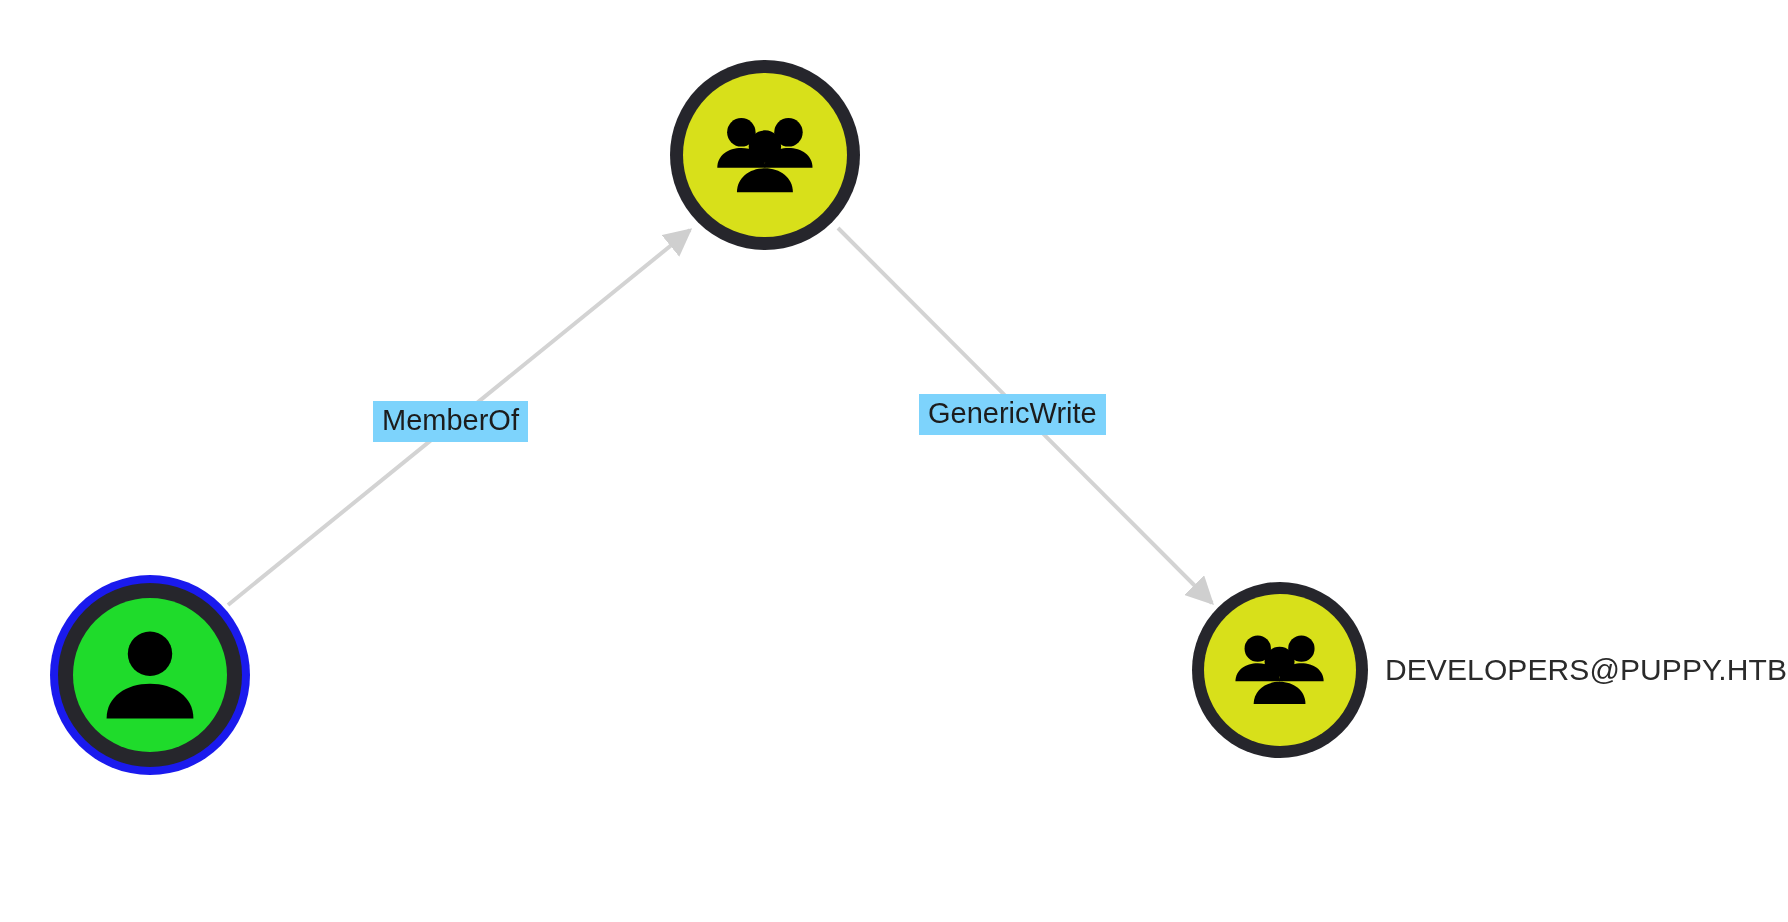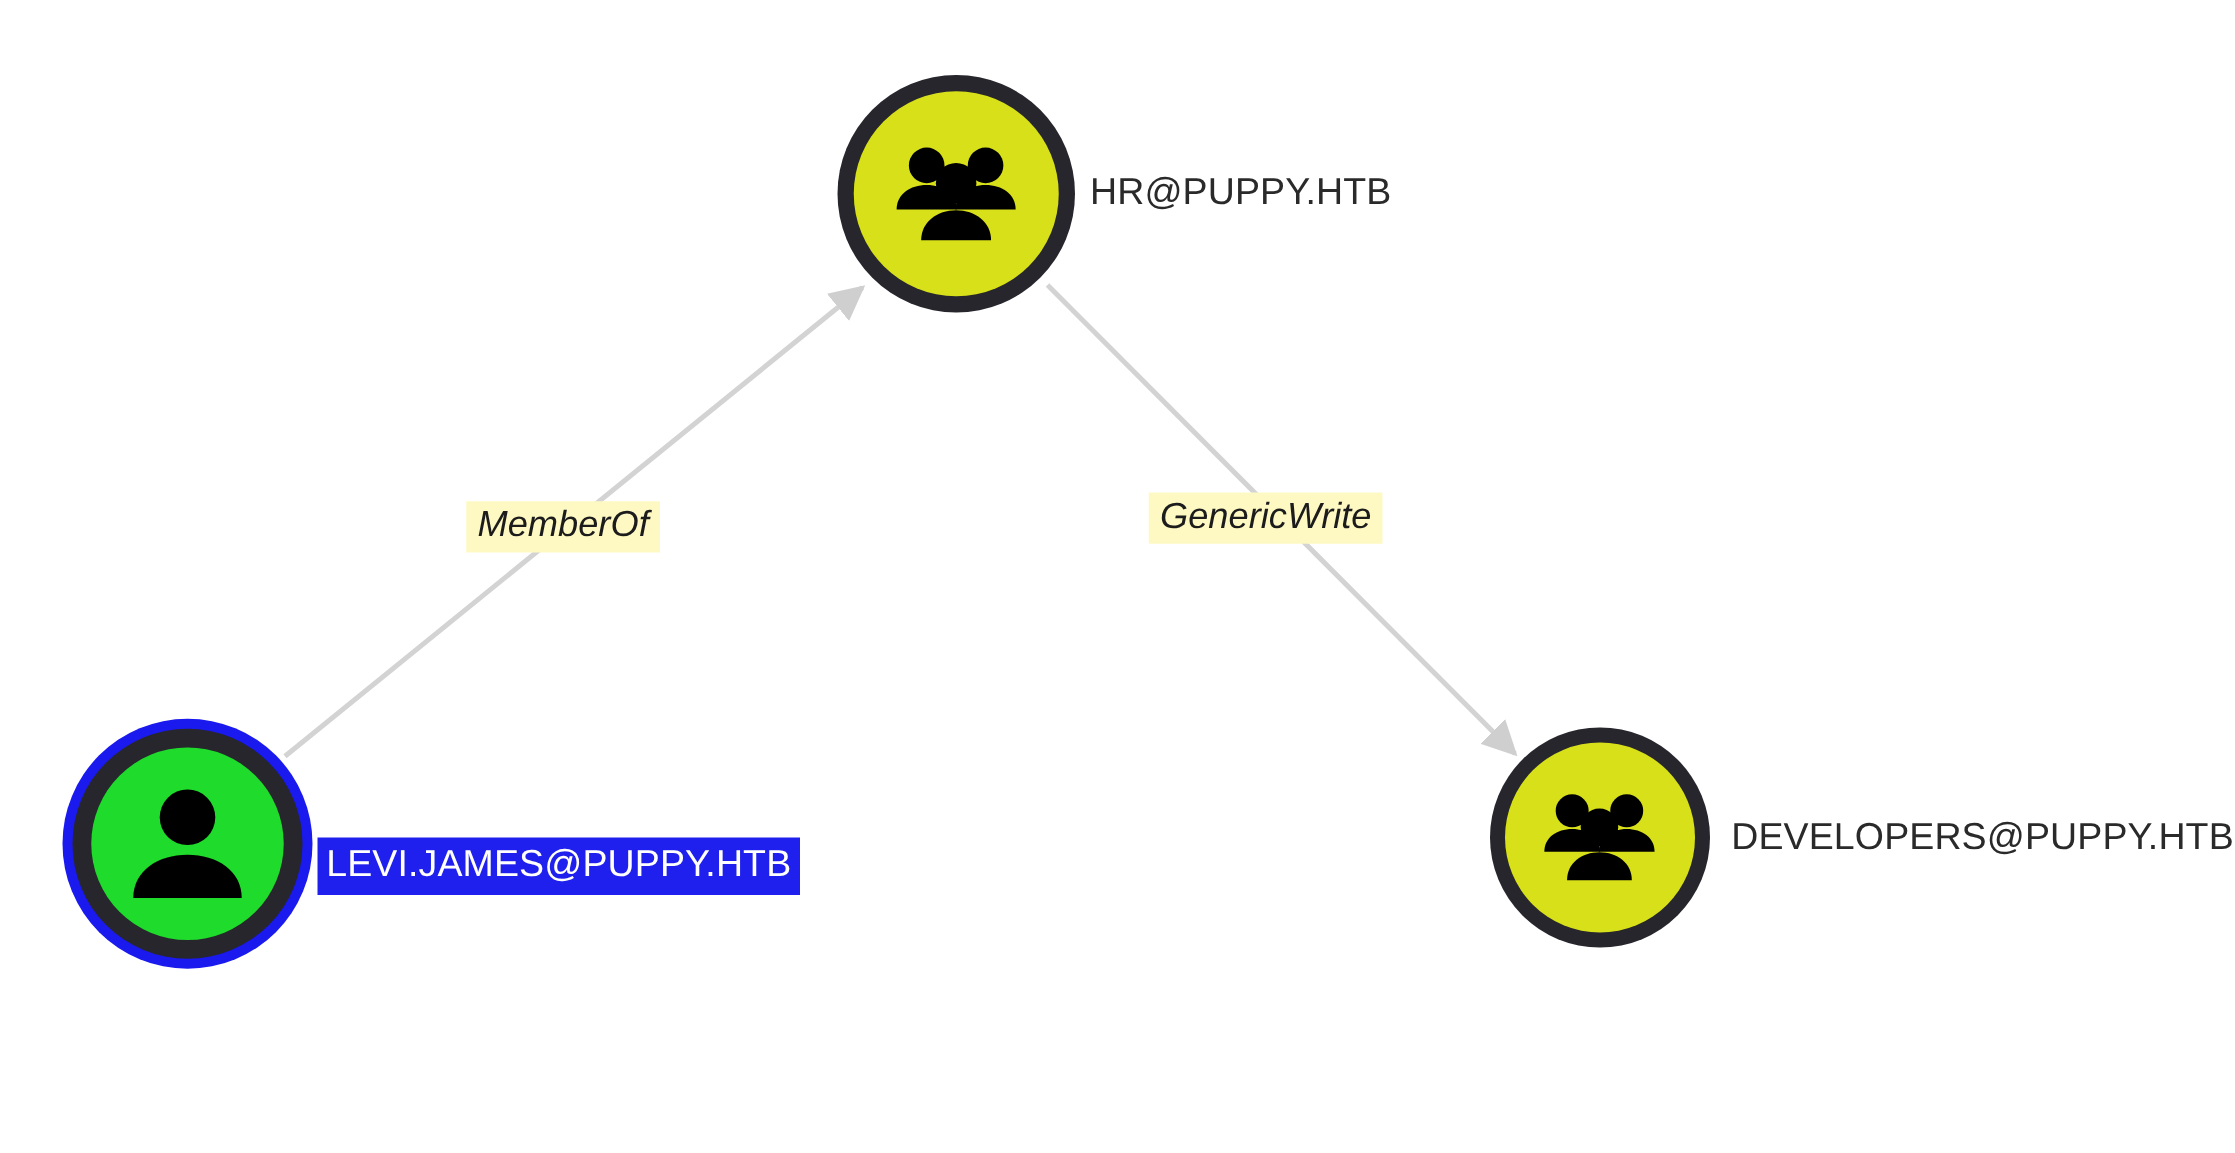--- a/index.html
+++ b/index.html
@@ -74,25 +74,24 @@
   .node-label.selected {
     background: #2020ee;
     color: #ffffff;
     padding: 7px 7px 9px 7px;
   }
   
   .edge-label {
     position: absolute;
     font-size: 29px;
     color: #1c1c1c;
-    background: #fef9c3;
+    background: #7dd3fc;
     padding: 5px 9px 7px 9px;
     white-space: nowrap;
     line-height: 1;
-    font-style: italic;
   }
 </style>
 </head>
 <body>
 
 <div id="canvas">
 
   <svg id="edge-layer" viewBox="0 0 1788 922" width="1788" height="922">
     <defs>
       <marker id="arrow" viewBox="0 0 10 10" refX="9" refY="5" markerWidth="7" markerHeight="7" orient="auto-start-reverse">
@@ -113,31 +112,29 @@
     <div class="node-inner" style="left:13px; top:13px; right:13px; bottom:13px;"></div>
     <svg class="node-glyph" viewBox="0 0 24 24">
       <circle cx="7.2" cy="7.4" r="2.9" fill="#000"></circle>
       <path d="M2.3 14.6c0-2.5 2.2-4 4.9-4s4.9 1.5 4.9 4z" fill="#000"></path>
       <circle cx="16.8" cy="7.4" r="2.9" fill="#000"></circle>
       <path d="M11.9 14.6c0-2.5 2.2-4 4.9-4s4.9 1.5 4.9 4z" fill="#000"></path>
       <circle cx="12" cy="10.3" r="3.3" fill="#000"></circle>
       <path d="M6.3 19.6c0-3 2.6-4.9 5.7-4.9s5.7 1.9 5.7 4.9z" fill="#000"></path>
     </svg>
   </div>
-  <div class="node-label" style="left:872px; top:139px;">HR@PUPPY.HTB</div>
 
   <div class="node node-user" style="left:50px; top:575px; width:200px; height:200px;">
     <div class="node-mid" style="left:8px; top:8px; right:8px; bottom:8px;"></div>
     <div class="node-inner" style="left:23px; top:23px; right:23px; bottom:23px;"></div>
     <svg class="node-glyph" viewBox="0 0 24 24">
       <circle cx="12" cy="7.9" r="4.3" fill="#000"></circle>
       <path d="M3.6 20.4c0-4.2 3.8-6.7 8.4-6.7s8.4 2.5 8.4 6.7z" fill="#000"></path>
     </svg>
   </div>
-  <div class="node-label selected" style="left:254px; top:670px;">LEVI.JAMES@PUPPY.HTB</div>
 
   <div class="node node-group" style="left:1192px; top:582px; width:176px; height:176px;">
     <div class="node-inner" style="left:12px; top:12px; right:12px; bottom:12px;"></div>
     <svg class="node-glyph" viewBox="0 0 24 24">
       <circle cx="7.2" cy="7.4" r="2.9" fill="#000"></circle>
       <path d="M2.3 14.6c0-2.5 2.2-4 4.9-4s4.9 1.5 4.9 4z" fill="#000"></path>
       <circle cx="16.8" cy="7.4" r="2.9" fill="#000"></circle>
       <path d="M11.9 14.6c0-2.5 2.2-4 4.9-4s4.9 1.5 4.9 4z" fill="#000"></path>
       <circle cx="12" cy="10.3" r="3.3" fill="#000"></circle>
       <path d="M6.3 19.6c0-3 2.6-4.9 5.7-4.9s5.7 1.9 5.7 4.9z" fill="#000"></path>

